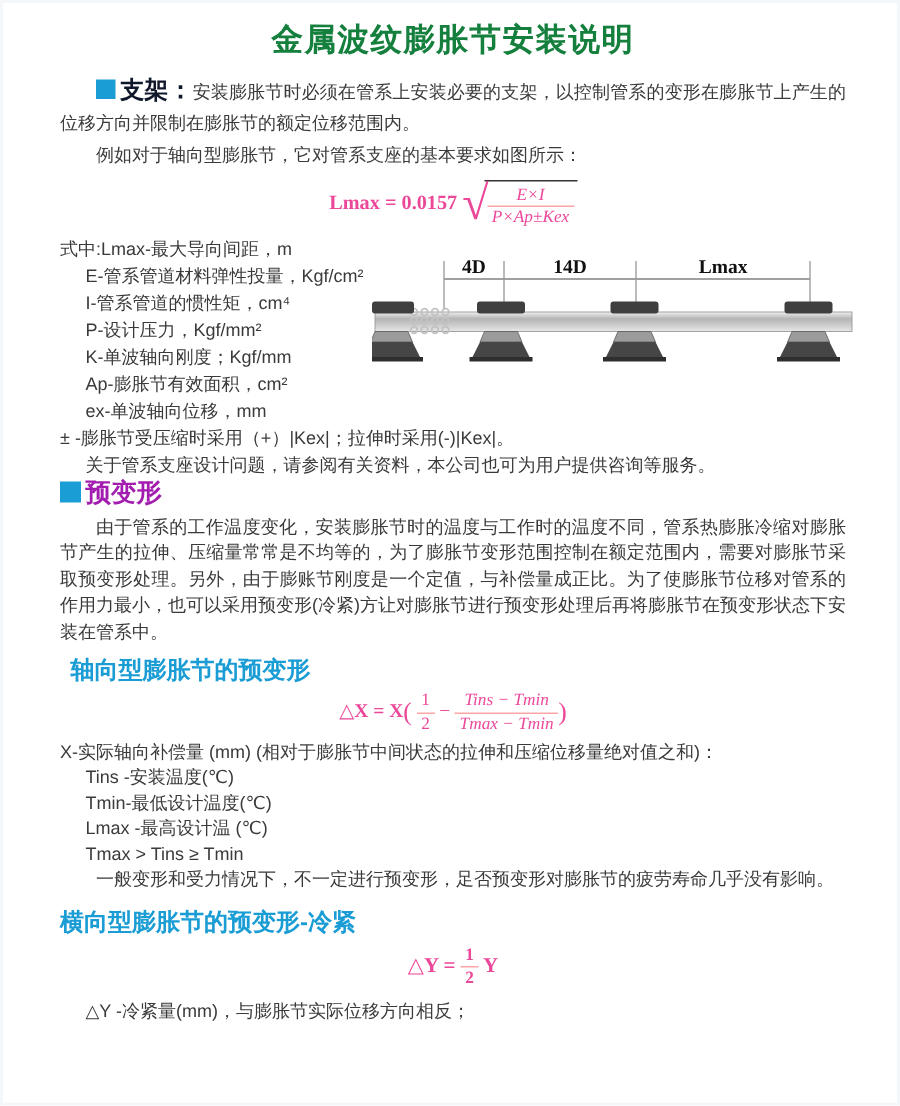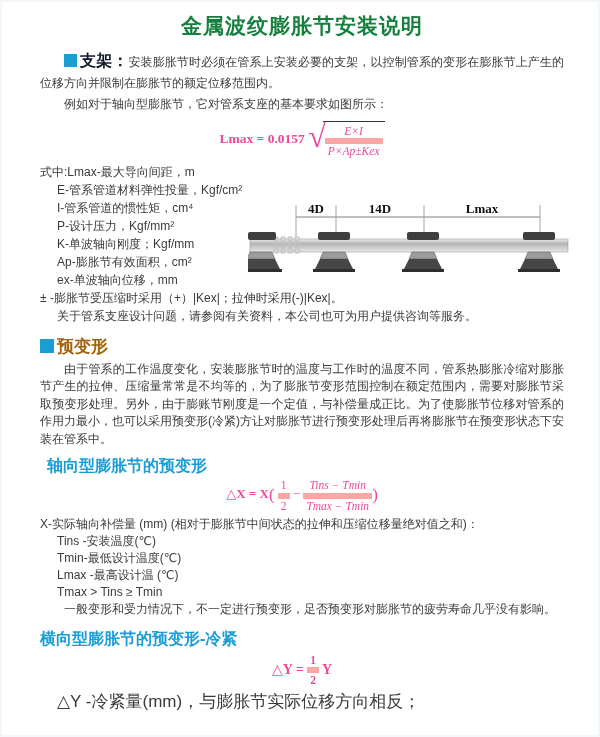--- a/index.html
+++ b/index.html
@@ -10,44 +10,44 @@
   }
   .content{padding:0 36px 0 40px;}
   .title{
     font-size:21px;font-weight:bold;color:#15803d;text-align:center;
     margin:12px 0 10px;letter-spacing:1px;
   }
   .para{font-size:12px;line-height:21px;text-align:justify;}
   .indent2{text-indent:2em;}
   .sq{display:inline-block;width:13px;height:13px;background:#1a9cd4;margin-right:3px;vertical-align:-1px;}
   .sec-inline{color:#0f172a;font-size:16px;font-weight:bold;}
-  .sec-h{color:#a16207;font-size:17px;font-weight:bold;margin:12px 0 4px;line-height:20px;}
+  .sec-h{color:#a21caf;font-size:17px;font-weight:bold;margin:0 0 4px;line-height:20px;}
   .sub-h{color:#1a9cd4;font-size:16px;font-weight:bold;margin:8px 0 2px;line-height:20px;}
   .sub-h.ind{margin-left:7px;font-family:Liberation Serif, serif;}
   .sub-h2{margin-top:10px;margin-bottom:0;}
   .formula{font-family:"Liberation Serif","DejaVu Serif",serif;text-align:center;color:#ec4899;}
   .f-bold{font-weight:bold;}
   .it{font-style:italic;font-weight:normal;}
   .f1{margin:6px 0 4px;font-size:13.5px;}
   .f2{margin:2px 0;font-size:13px;}
   .f3{margin:4px 0 0;font-size:14px;}
   .frac{display:inline-block;vertical-align:middle;text-align:center;font-size:11.5px;line-height:1.25;}
-  .frac .num{display:block;border-bottom:6px solid #fca5a5;padding:0 3px;}
+  .frac .num{display:block;border-bottom:1px solid #fca5a5;padding:0 3px;}
   .frac .den{display:block;padding:0 3px;}
   .sqrt{display:inline-flex;align-items:flex-start;vertical-align:middle;}
   .rad{font-size:32px;line-height:0.9;font-weight:400;margin-right:-3px;transform:translateY(1px);}
   .under-root{border-top:1.5px solid #333;padding:2px 2px 0;}
   .paren{font-size:17px;vertical-align:middle;}
   .defs-wrap{position:relative;margin-top:4px;}
   .def-row{font-size:12px;line-height:18px;}
   .def-row.ind{margin-left:17px;}
   .t-row{font-size:12px;line-height:17px;margin-left:17px;}
   .note-row{font-size:12px;line-height:17.5px;}
-  .final-row{font-size:17px;line-height:18px;margin-top:6px;margin-left:17px;}
-  .diagram{position:absolute;left:208px;top:36px;}
+  .final-row{font-size:12px;line-height:18px;margin-top:6px;margin-left:17px;}
+  .diagram{position:absolute;left:208px;top:11px;}
   .dim-label{font-family:"Liberation Serif","DejaVu Serif",serif;font-weight:bold;font-size:13px;fill:#111;}
 </style>
 </head>
 <body>
 
 <div class="content">
 
   <div class="title">金属波纹膨胀节安装说明</div>
 
   <div class="para indent2">

